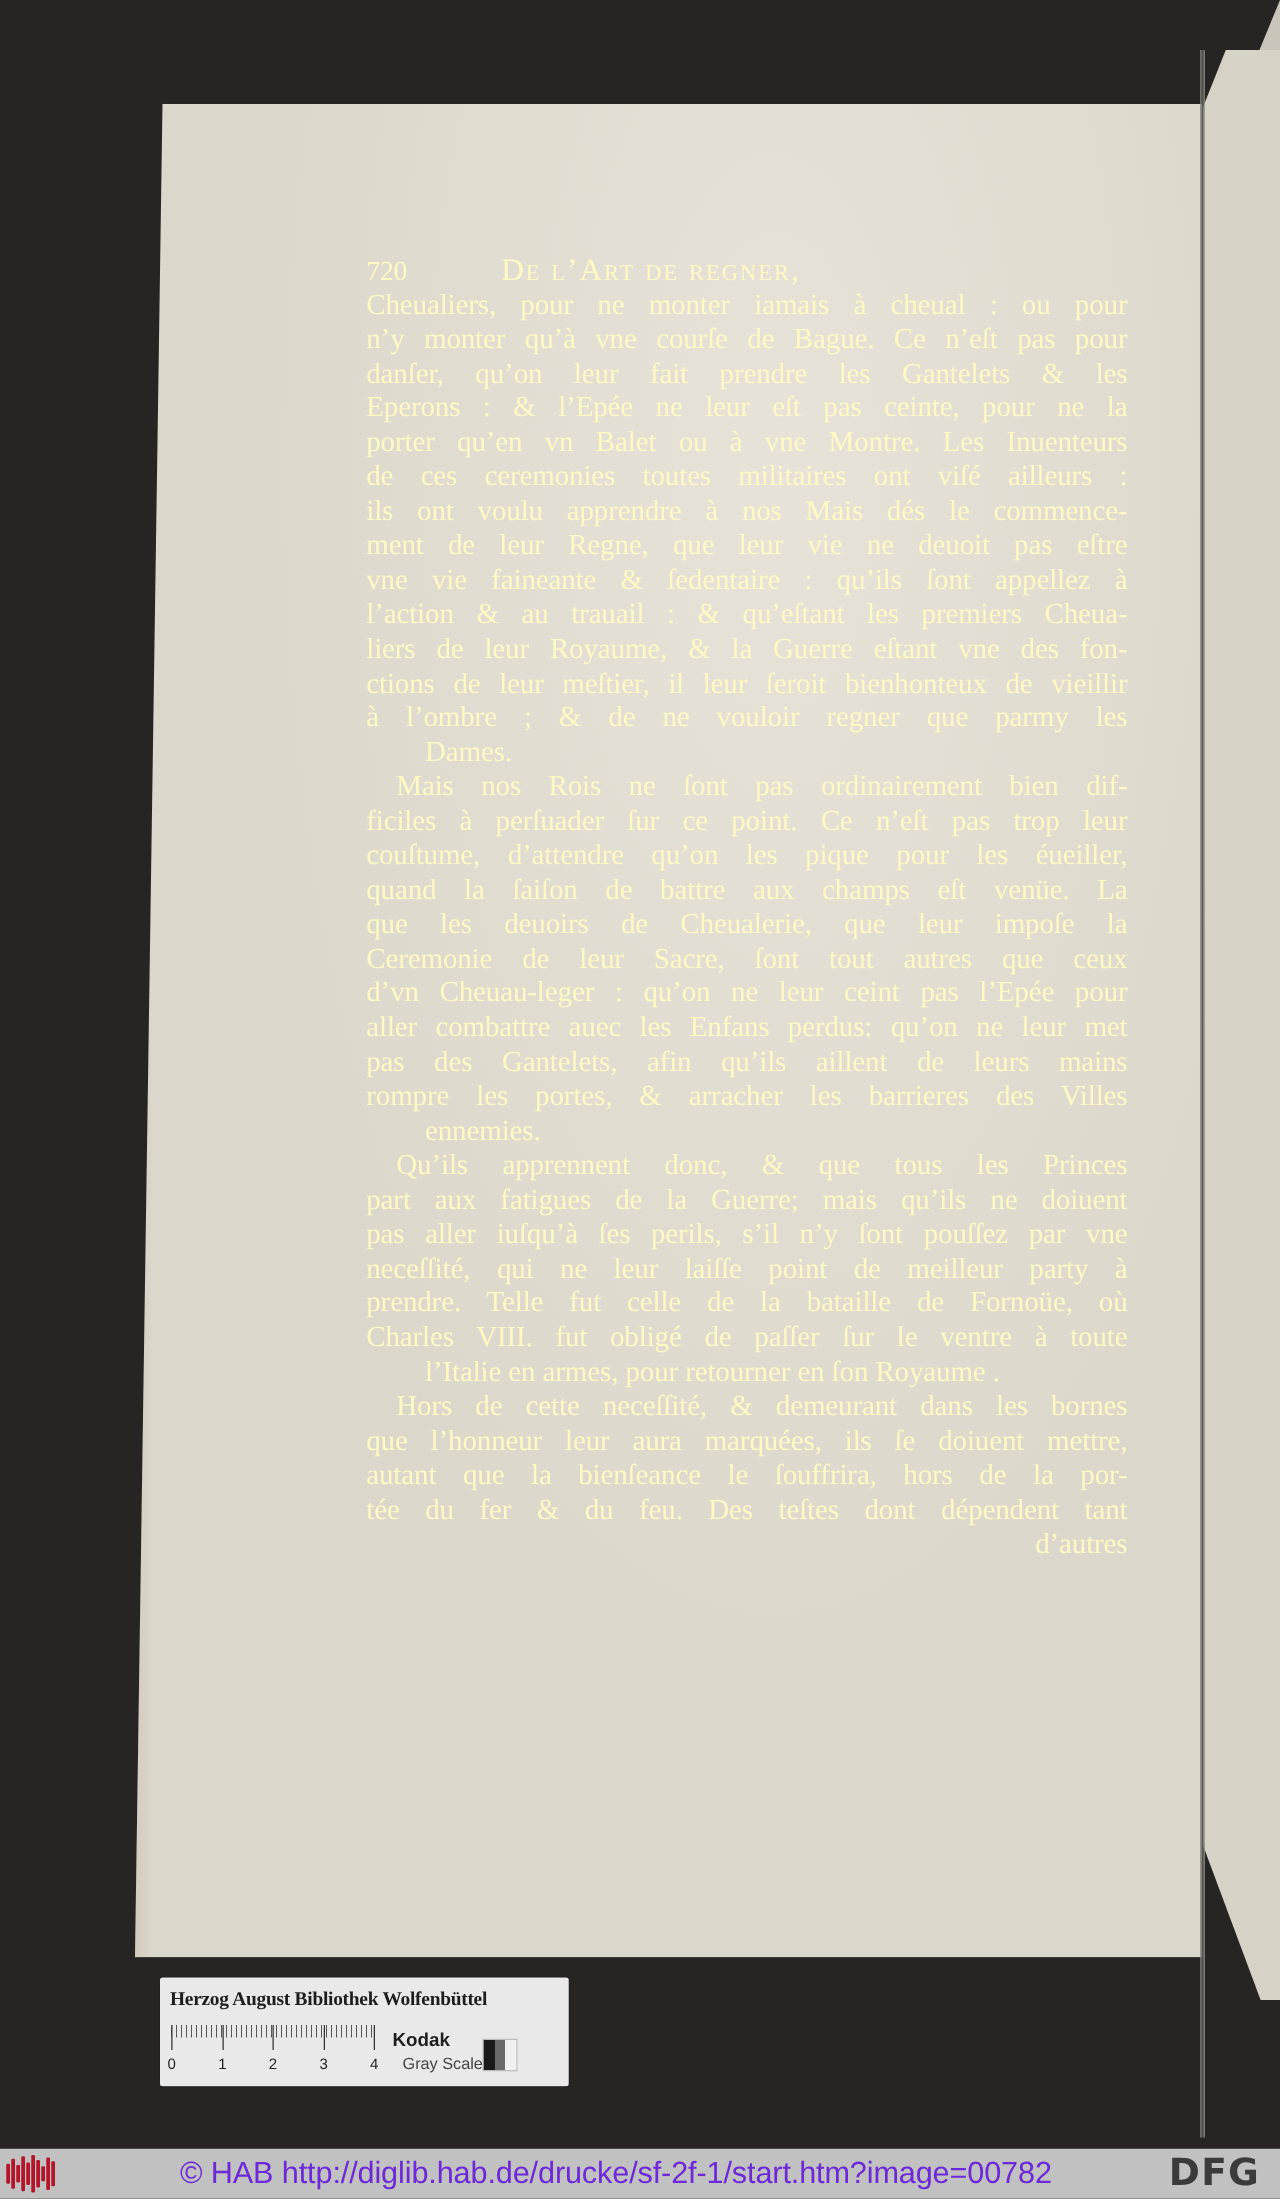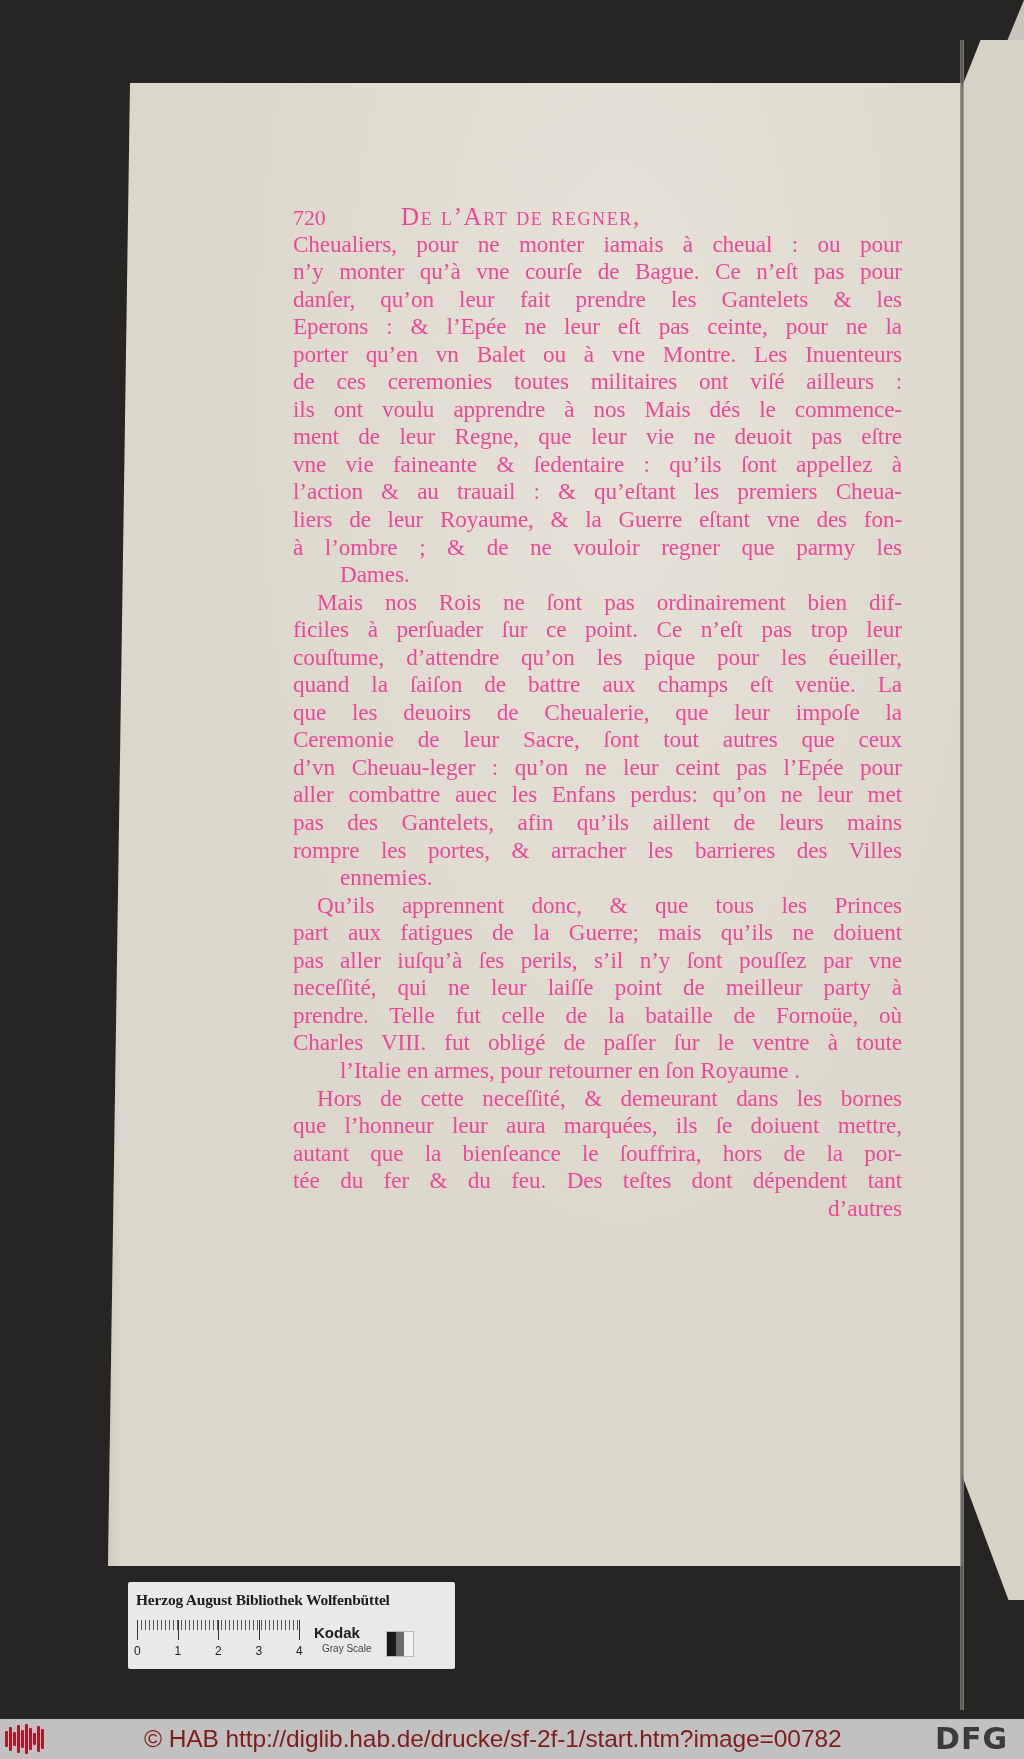--- a/index.html
+++ b/index.html
@@ -49,21 +49,21 @@
       background: #dcd7cb;
       background-image:
         radial-gradient(ellipse at 60% 20%, rgba(240,236,226,0.55), rgba(0,0,0,0) 60%),
         linear-gradient(to right, rgba(180,170,150,0.25) 0px, rgba(0,0,0,0) 14px);
       clip-path: polygon(22px 0, 100% 0, 100% 100%, 0 100%);
     }
     .text-block {
       position: absolute;
       left: 293px; top: 203px;
       width: 609px;
-      color: #ec4899;
+      color: #fef9c3;
       font-family: "Liberation Serif", "DejaVu Serif", serif;
       font-size: 23.2px;
       line-height: 27.55px;
       letter-spacing: -0.1px;
     }
     .running-head {
       display: flex;
       align-items: baseline;
       height: 27.55px;
       font-size: 23px;
@@ -146,21 +146,21 @@
       left: 186px; top: 42px;
       font-family: "Liberation Sans", sans-serif;
       font-weight: bold;
       font-size: 15px;
       color: #1e1e1e;
     }
     .kodak-sub {
       position: absolute;
       left: 194px; top: 61px;
       font-family: "Liberation Sans", sans-serif;
-      font-size: 10px;
+      font-size: 13px;
       color: #444;
     }
     .grayscale-swatch {
       position: absolute;
       left: 258px; top: 49px;
       width: 26px; height: 24px;
       display: flex;
       border: 1px solid #bbb;
     }
     .grayscale-swatch span { flex: 1; }
@@ -183,21 +183,21 @@
       display: block;
       width: 3px;
       background: #b3162b;
       border-radius: 1px;
     }
     .footer-text {
       position: absolute;
       left: 144px; top: 6px;
       font-family: "Liberation Sans", sans-serif;
       font-size: 24.5px;
-      color: #7f1d1d;
+      color: #6d28d9;
       white-space: nowrap;
       letter-spacing: -0.1px;
     }
     .dfg-logo {
       position: absolute;
       left: 935px; top: 5px;
       font-family: "DejaVu Sans", sans-serif;
       font-weight: bold;
       font-size: 30px;
       color: #3b3b3b;
@@ -224,20 +224,21 @@
       <div class="line">n’y monter qu’à vne courſe de Bague. Ce n’eſt pas pour</div>
       <div class="line">danſer, qu’on leur fait prendre les Gantelets &amp; les</div>
       <div class="line">Eperons : &amp; l’Epée ne leur eſt pas ceinte, pour ne la</div>
       <div class="line">porter qu’en vn Balet ou à vne Montre. Les Inuenteurs</div>
       <div class="line">de ces ceremonies toutes militaires ont viſé ailleurs :</div>
       <div class="line">ils ont voulu apprendre à nos Mais dés le commence-</div>
       <div class="line">ment de leur Regne, que leur vie ne deuoit pas eſtre</div>
       <div class="line">vne vie faineante &amp; ſedentaire : qu’ils ſont appellez à</div>
       <div class="line">l’action &amp; au trauail : &amp; qu’eſtant les premiers Cheua-</div>
       <div class="line">liers de leur Royaume, &amp; la Guerre eſtant vne des fon-</div>
+      <div class="line">ctions de leur meſtier, il leur ſeroit bienhonteux de vieillir</div>
       <div class="line">à l’ombre ; &amp; de ne vouloir regner que parmy les</div>
       <div class="line last">Dames.</div>
       <div class="line indent">Mais nos Rois ne ſont pas ordinairement bien dif-</div>
       <div class="line">ficiles à perſuader ſur ce point. Ce n’eſt pas trop leur</div>
       <div class="line">couſtume, d’attendre qu’on les pique pour les éueiller,</div>
       <div class="line">quand la ſaiſon de battre aux champs eſt venüe. La</div>
       <div class="line">que les deuoirs de Cheualerie, que leur impoſe la</div>
       <div class="line">Ceremonie de leur Sacre, ſont tout autres que ceux</div>
       <div class="line">d’vn Cheuau-leger : qu’on ne leur ceint pas l’Epée pour</div>
       <div class="line">aller combattre auec les Enfans perdus: qu’on ne leur met</div>

